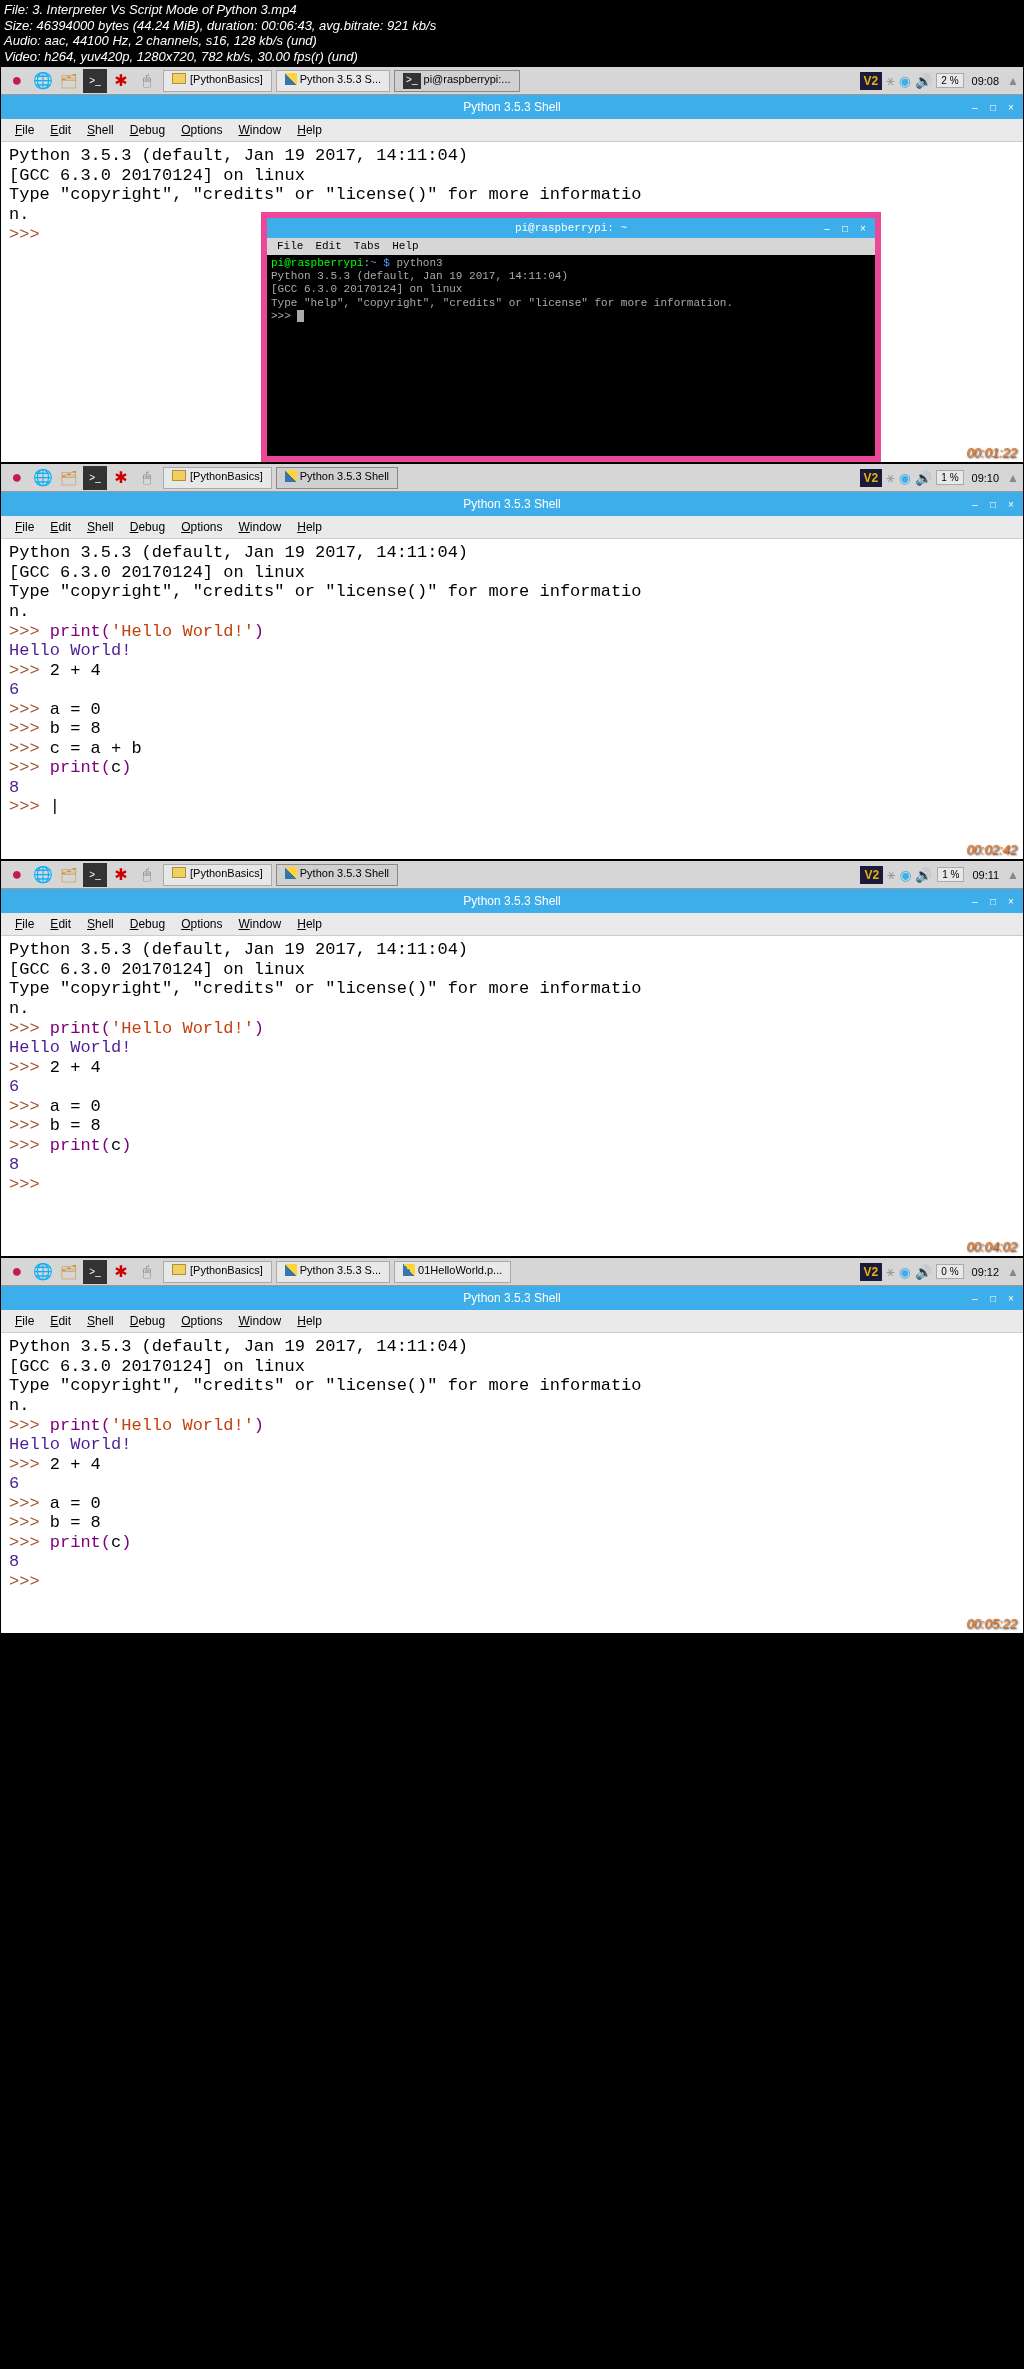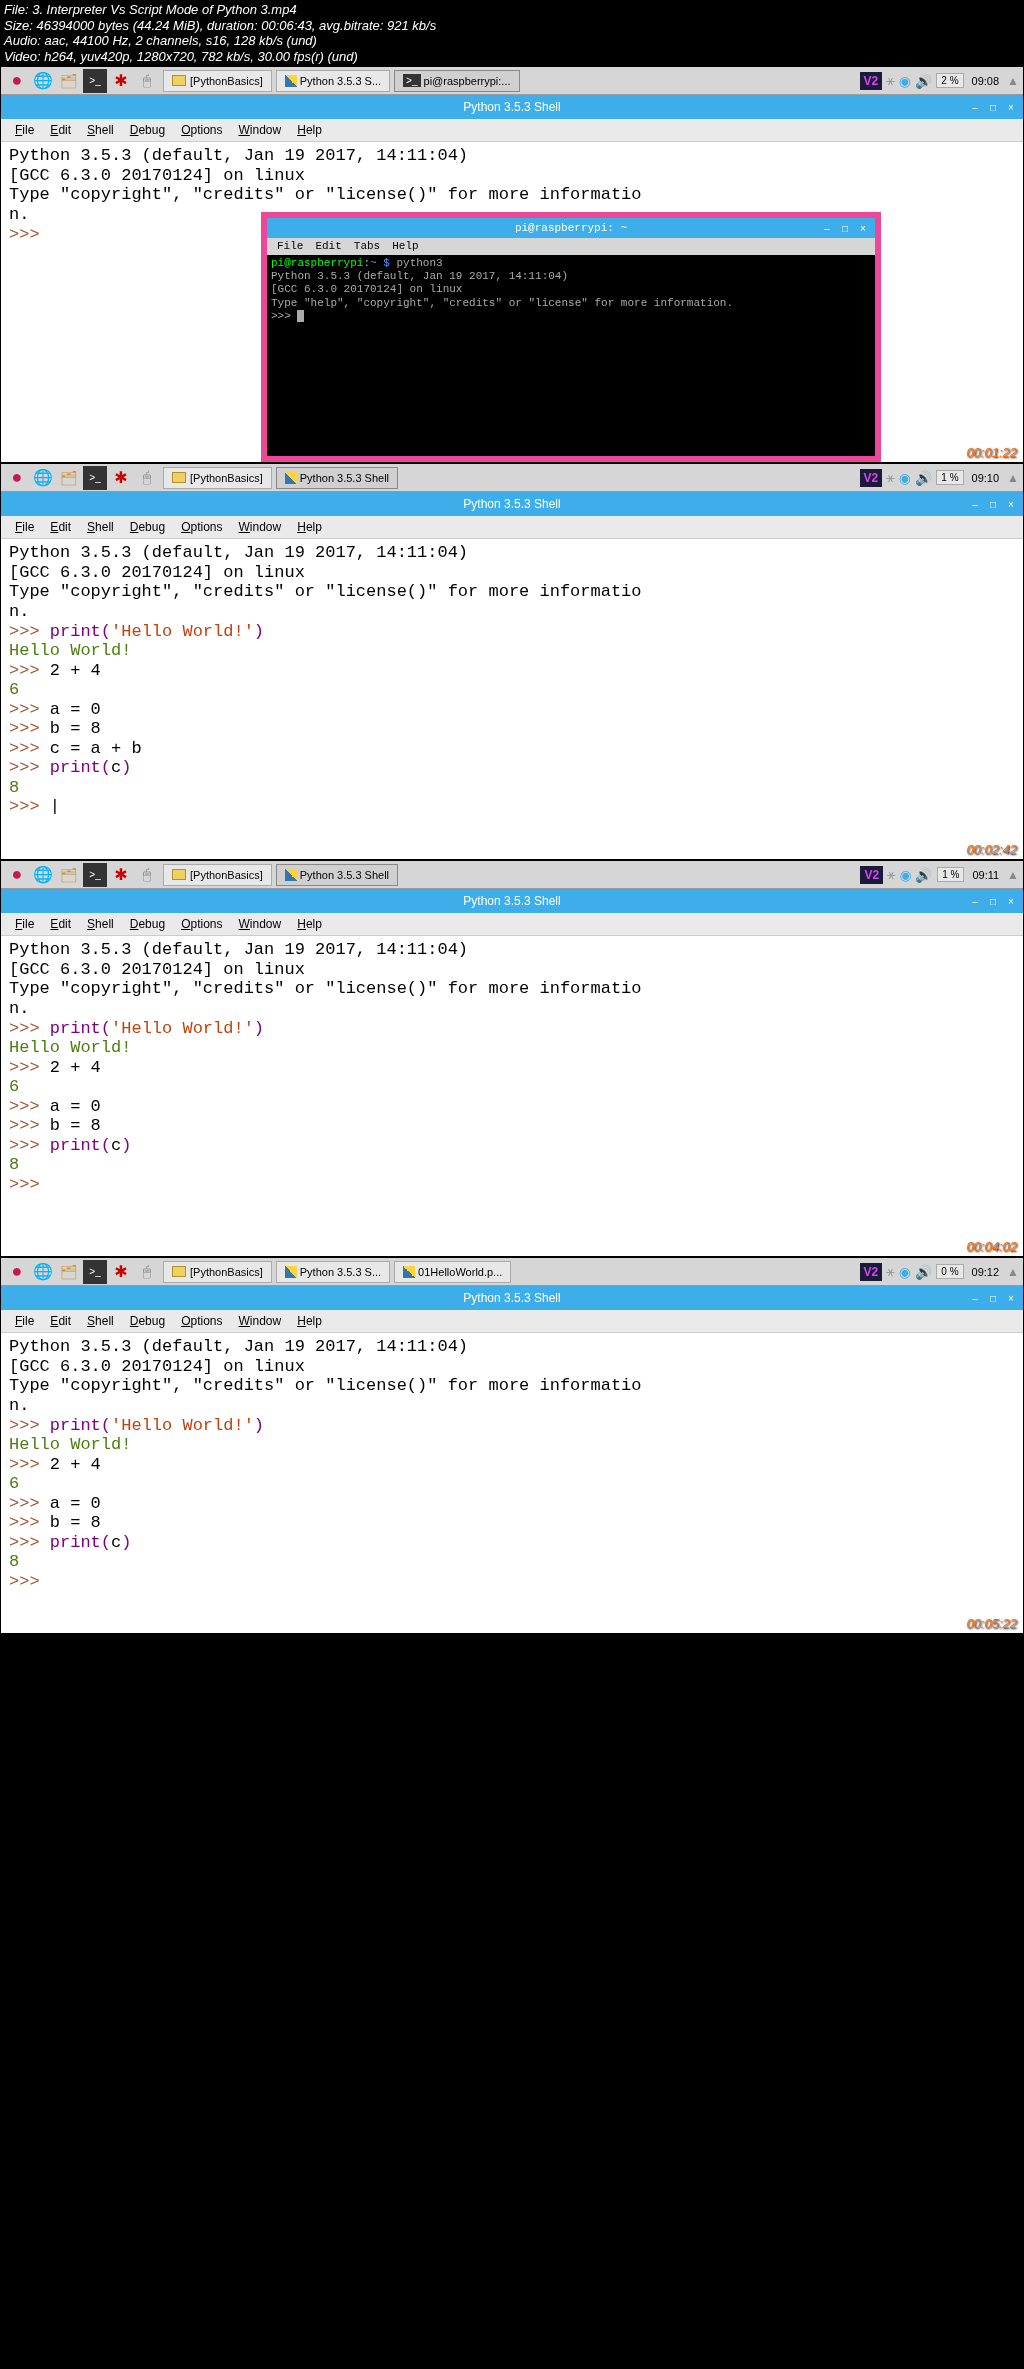--- a/index.html
+++ b/index.html
@@ -1,38 +1,38 @@
 <!DOCTYPE html>
 <html><head>
 <meta charset="utf-8">
 <style>
 * { margin: 0; padding: 0; box-sizing: border-box; }
 body { font-family: Arial, sans-serif; background: #000; width: 1024px; }
 .metadata { color: #fff; font-style: italic; font-size: 13px; padding: 2px 4px; line-height: 1.2; }
 .frame { position: relative; border: 1px solid #000; }
 .taskbar { background: #d6d6d6; height: 28px; display: flex; align-items: center; padding: 0 4px; border-bottom: 1px solid #999; }
 .tb-icon { width: 24px; height: 24px; display: inline-flex; align-items: center; justify-content: center; margin-right: 2px; }
-.tb-btn { background: #e8e8e8; border: 1px solid #aaa; padding: 9px 8px; margin: 0 2px; font-size: 11px; height: 22px; display: flex; align-items: center; }
+.tb-btn { background: #e8e8e8; border: 1px solid #aaa; padding: 2px 8px; margin: 0 2px; font-size: 11px; height: 22px; display: flex; }
 .tb-btn.active { background: #d0d0d0; border: 1px solid #888; }
 .tb-right { margin-left: auto; display: flex; align-items: center; gap: 4px; }
 .tb-time { font-size: 11px; padding: 0 4px; }
 .tb-pct { font-size: 10px; background: #e8e8e8; border: 1px solid #aaa; padding: 1px 4px; }
-.vnc-badge { background: #1a1a3a; color: #d946ef; font-weight: bold; font-size: 12px; padding: 2px 4px; }
+.vnc-badge { background: #1a1a3a; color: #eab308; font-weight: bold; font-size: 12px; padding: 2px 4px; }
 .titlebar { background: #3daee9; color: #fff; height: 24px; display: flex; align-items: center; justify-content: center; font-size: 12px; position: relative; }
 .titlebar-btns { position: absolute; right: 4px; display: flex; gap: 2px; }
 .tbar-btn { width: 16px; height: 16px; background: #3daee9; color: #fff; font-size: 10px; display: flex; align-items: center; justify-content: center; border: none; }
 .menubar { background: #eaeaea; display: flex; padding: 2px 6px; border-bottom: 1px solid #ccc; font-size: 12px; }
 .menu-item { padding: 2px 8px; text-decoration: underline; text-decoration-color: transparent; }
 .menu-item::first-letter { text-decoration: underline; }
 .content { background: #fff; padding: 4px 8px; font-family: 'Courier New', monospace; font-size: 17px; line-height: 1.15; position: relative; min-height: 280px; }
 .pyline { white-space: pre; }
 .prompt { color: #a0522d; }
 .keyword { color: #800080; }
 .string { color: #c2410c; }
-.output-blue { color: #4d7c0f; }
+.output-blue { color: #4c1d95; }
 .paren { color: #800080; }
 .terminal-window { position: absolute; background: #000; border: 6px solid #ec4899; }
 .term-titlebar { background: #3daee9; color: #fff; font-size: 11px; height: 20px; display: flex; align-items: center; justify-content: center; position: relative; }
 .term-menubar { background: #d6d6d6; display: flex; padding: 2px 4px; font-size: 11px; }
 .term-menubar span { padding: 0 6px; }
 .term-content { background: #000; color: #aaa; font-family: 'Courier New', monospace; font-size: 11px; padding: 2px 4px; line-height: 1.2; }
 .term-green { color: #0f0; }
 .term-blue { color: #5599ff; }
 .timestamp { position: absolute; bottom: 2px; right: 6px; color: #f97316; font-style: italic; font-size: 13px; text-shadow: 1px 1px 2px #000; }
 .folder-icon { width: 14px; height: 11px; background: #f0d060; border: 1px solid #b09030; display: inline-block; margin-right: 4px; }

